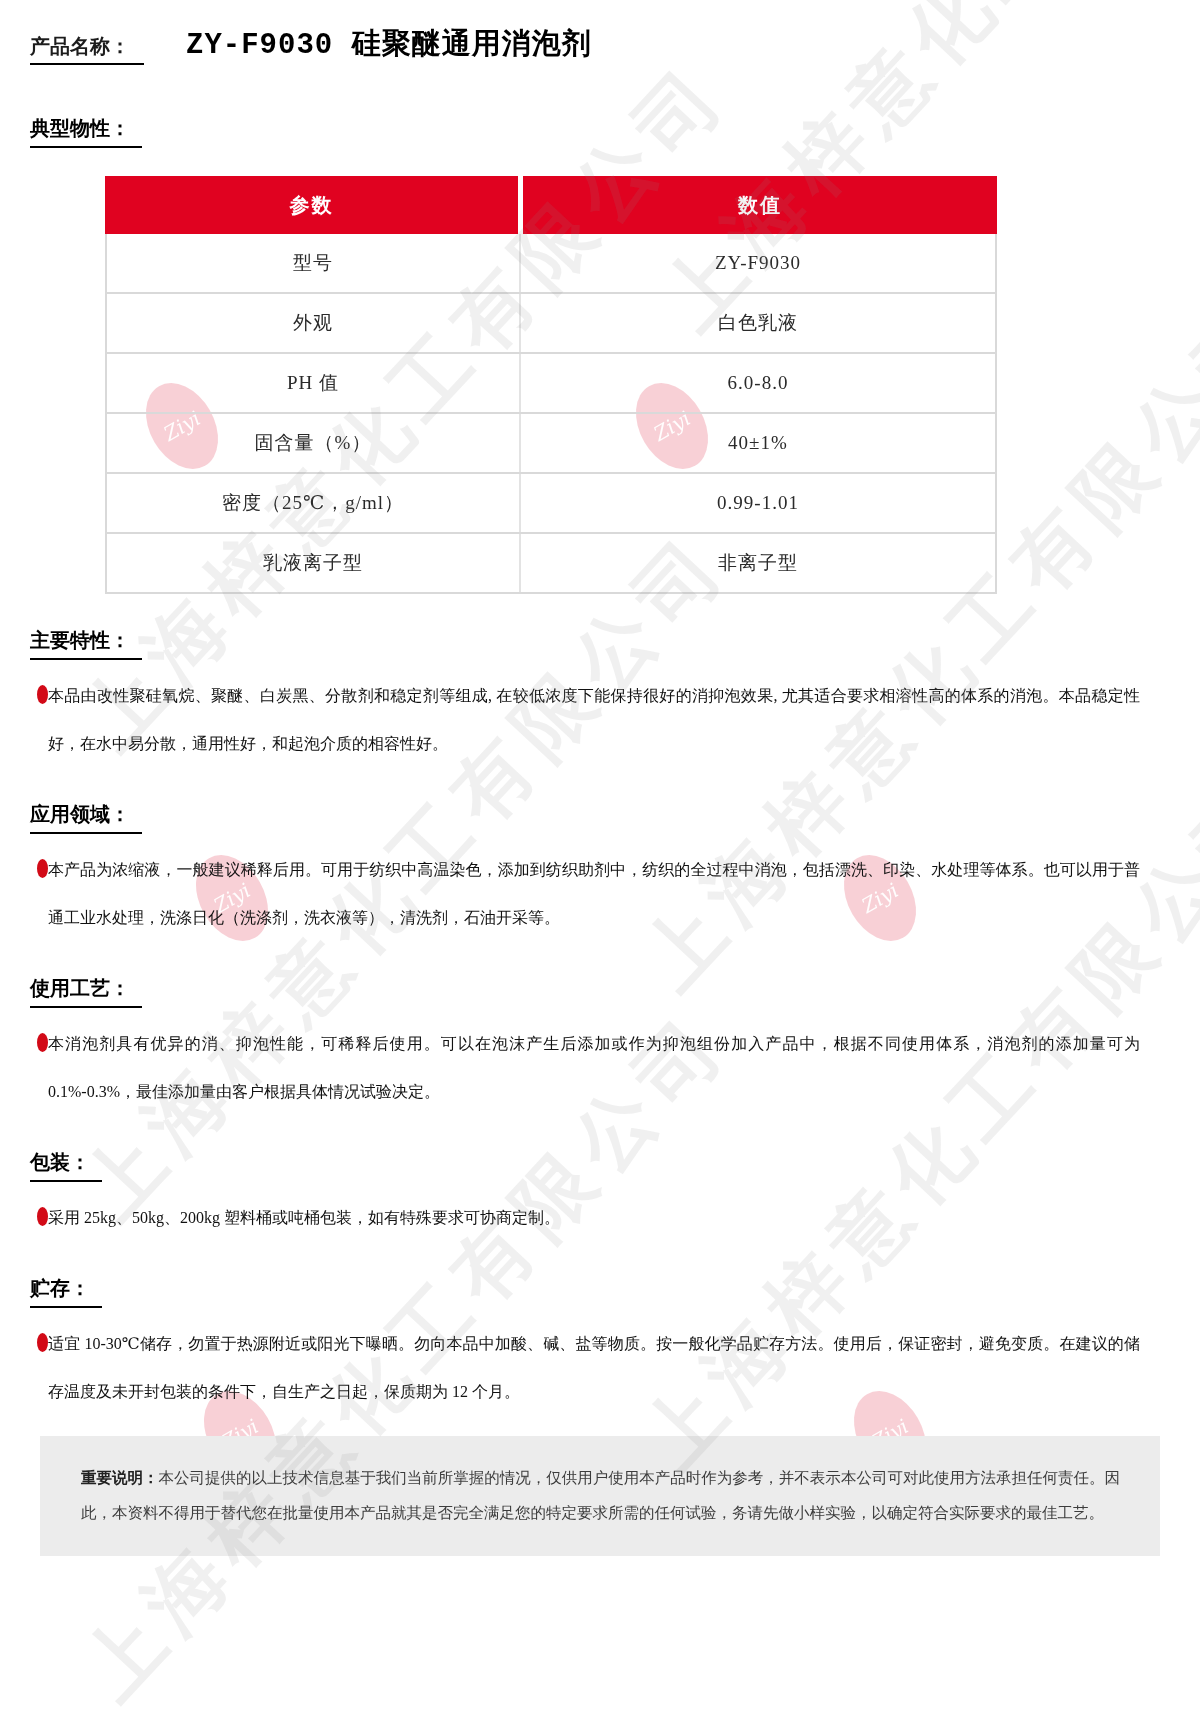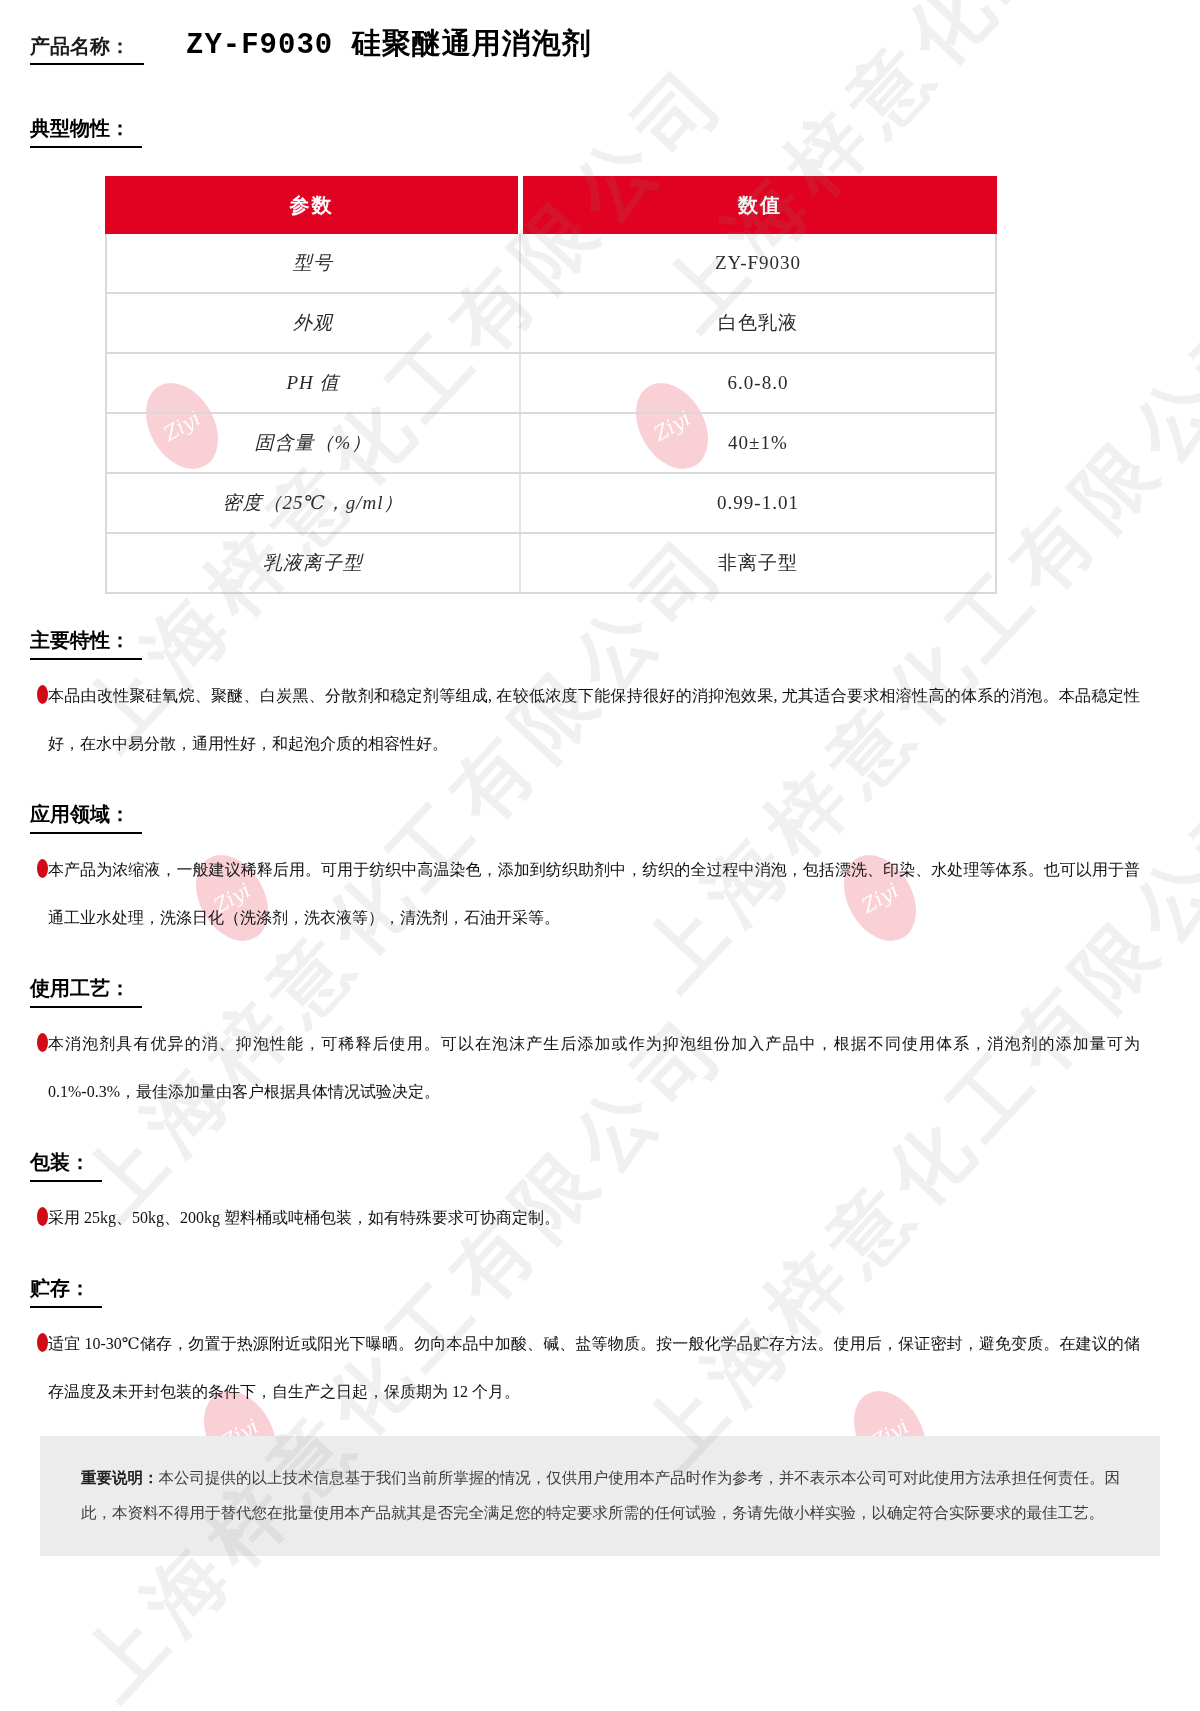--- a/index.html
+++ b/index.html
@@ -65,21 +65,21 @@
   }
   .th.c1{width:413px;}
   .th.c2{flex:1;margin-left:5px;}
   .tbody{border:2px solid #d9d9d9;border-top:none;}
   .tr{display:flex;height:58px;border-top:2px solid #d9d9d9;}
   .tr:first-child{border-top:none;}
   .td{
     display:flex;align-items:center;justify-content:center;
     font-size:19px;color:#2a2a2a;letter-spacing:1px;
   }
-  .td.c1{width:412px;border-right:2px solid #e3e3e3;font-style:italic;}
+  .td.c1{width:412px;border-right:2px solid #e3e3e3;}
   .td.c2{flex:1;}
 
   
   .bullet-row{display:flex;margin-top:12px;}
   .dot{
     flex:none;width:11px;height:19px;border-radius:50%;
     background:var(--bullet);margin:13px 0 0 7px;
   }
   .bullet-text{
     width:1092px;

